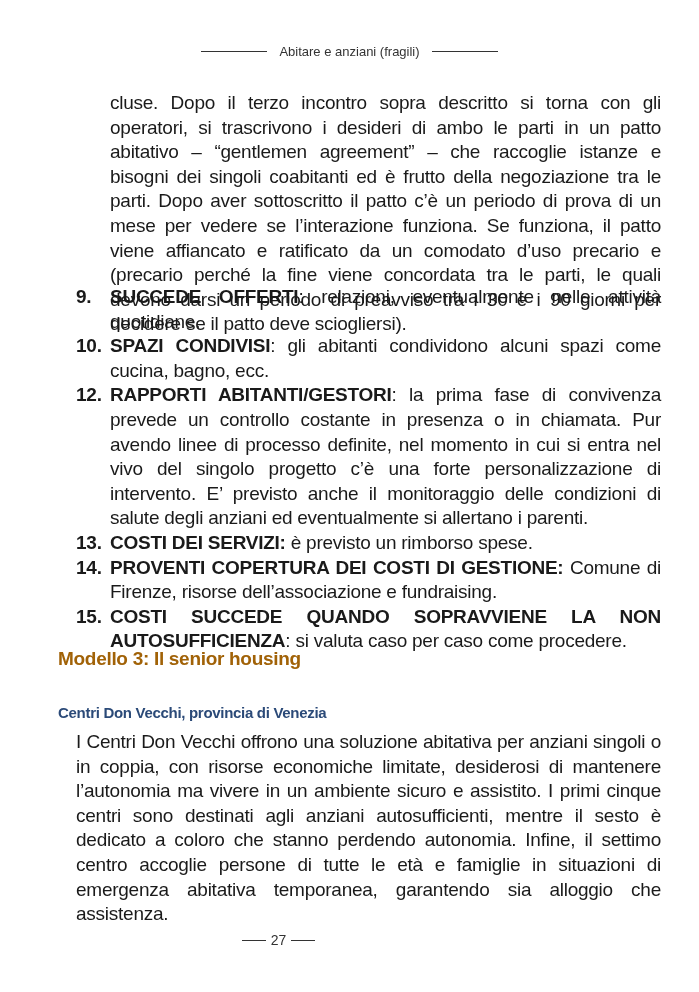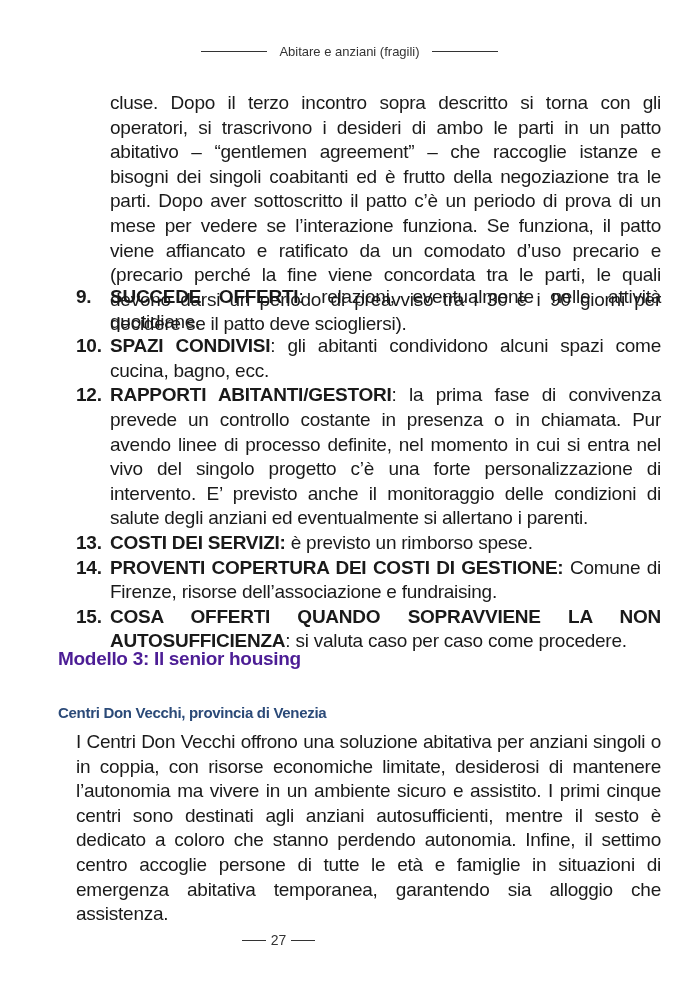--- a/index.html
+++ b/index.html
@@ -20,21 +20,21 @@
       margin-left: 18px;
     }
     .para-cont { top: 91px; padding-left: 34px; width: 551px; }
     .numlist { top: 285px; }
     .li { display: flex; }
     .li .num { width: 34px; flex: 0 0 34px; font-weight: bold; }
     .li .txt { flex: 1; text-align: justify; }
     .li .key { font-weight: bold; }
     .h2 {
       position: absolute; left: 58px; top: 648px;
-      font-size: 19px; font-weight: bold; color: #4c1d95; letter-spacing: -0.3px;
+      font-size: 19px; font-weight: bold; color: #a16207; letter-spacing: -0.3px;
     }
     .h3 {
       position: absolute; left: 58px; top: 704px;
       font-size: 15px; font-weight: bold; color: #2b4a78; letter-spacing: -0.3px;
     }
     .para2 { top: 730px; }
     .footer {
       position: absolute; top: 932px; left: 0; width: 557px;
       display: flex; align-items: center; justify-content: center;
       font-size: 14px; color: #333;
@@ -68,21 +68,21 @@
   <div class="li">
     <span class="num">13.</span>
     <span class="txt"><span class="key">COSTI DEI SERVIZI:</span><span> è previsto un rimborso spese.</span></span>
   </div>
   <div class="li">
     <span class="num">14.</span>
     <span class="txt"><span class="key">PROVENTI COPERTURA DEI COSTI DI GESTIONE:</span><span> Comune di Firenze, risorse dell’associazione e fundraising.</span></span>
   </div>
   <div class="li">
     <span class="num">15.</span>
-    <span class="txt"><span class="key">COSA OFFERTI QUANDO SOPRAVVIENE LA NON AUTOSUFFICIENZA</span><span>: si valuta caso per caso come procedere.</span></span>
+    <span class="txt"><span class="key">COSTI SUCCEDE QUANDO SOPRAVVIENE LA NON AUTOSUFFICIENZA</span><span>: si valuta caso per caso come procedere.</span></span>
   </div>
 </div>
 
 <div class="h2">Modello 3: Il senior housing</div>
 <div class="h3">Centri Don Vecchi, provincia di Venezia</div>
 <div class="body-text para2">I Centri Don Vecchi offrono una soluzione abitativa per anziani singoli o in coppia, con risorse economiche limitate, desiderosi di mantenere l’autonomia ma vivere in un ambiente sicuro e assistito. I primi cinque centri sono destinati agli anziani autosufficienti, mentre il sesto è dedicato a coloro che stanno perdendo autonomia. Infine, il settimo centro accoglie persone di tutte le età e famiglie in situazioni di emergenza abitativa temporanea, garantendo sia alloggio che assistenza.</div>
 
 <div class="footer">
   <span class="rule"></span>
   <span>27</span>

